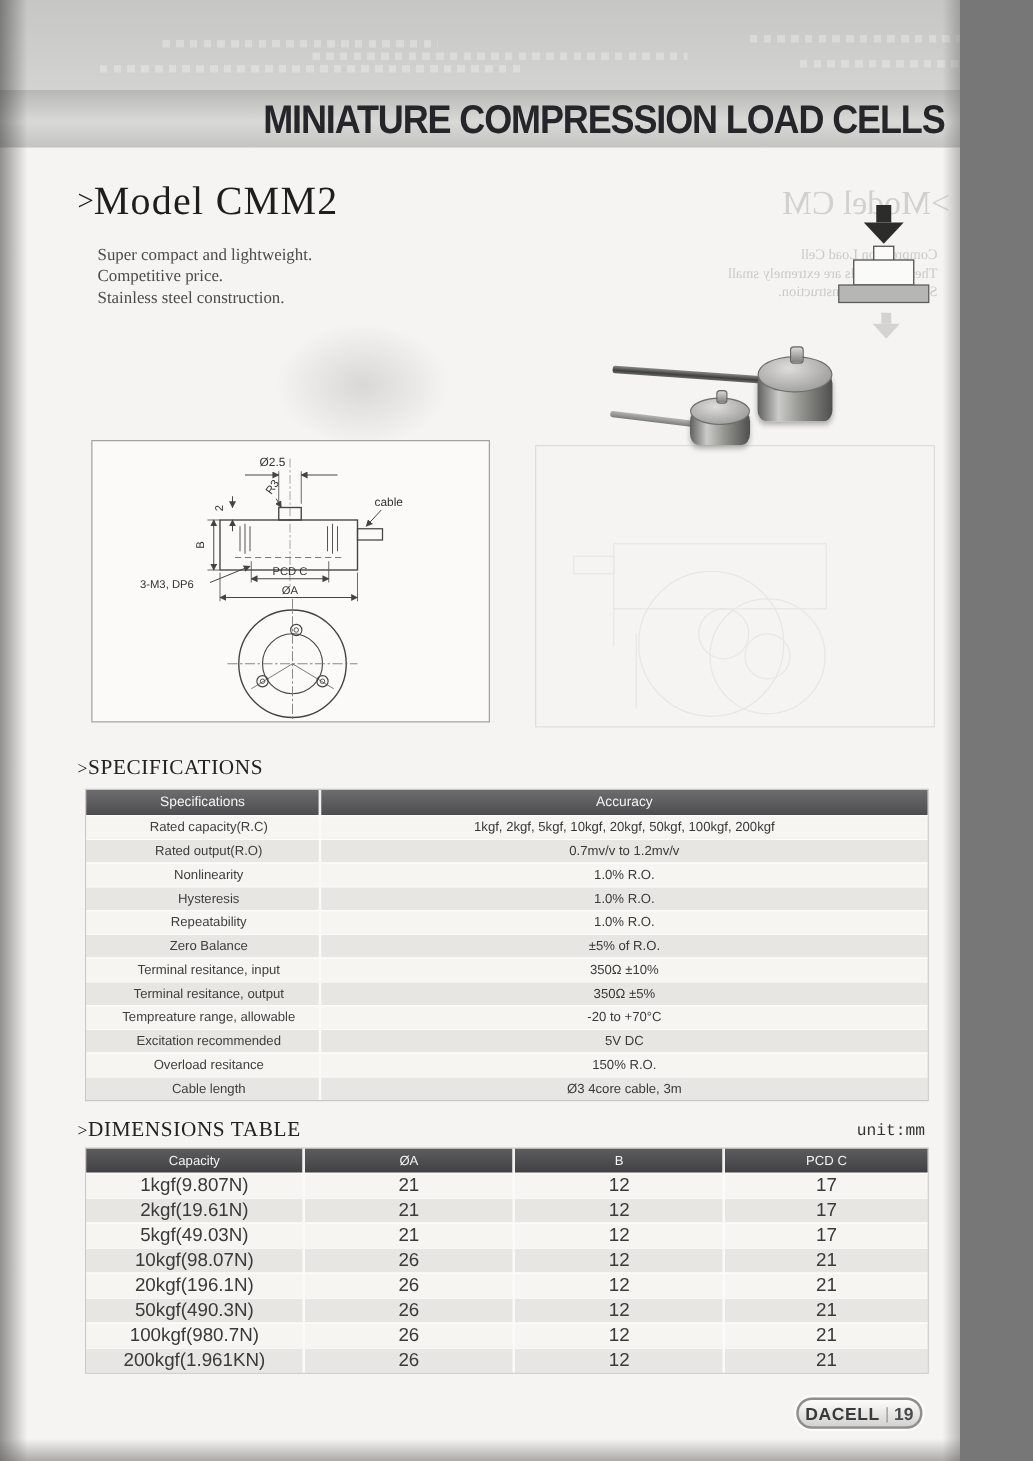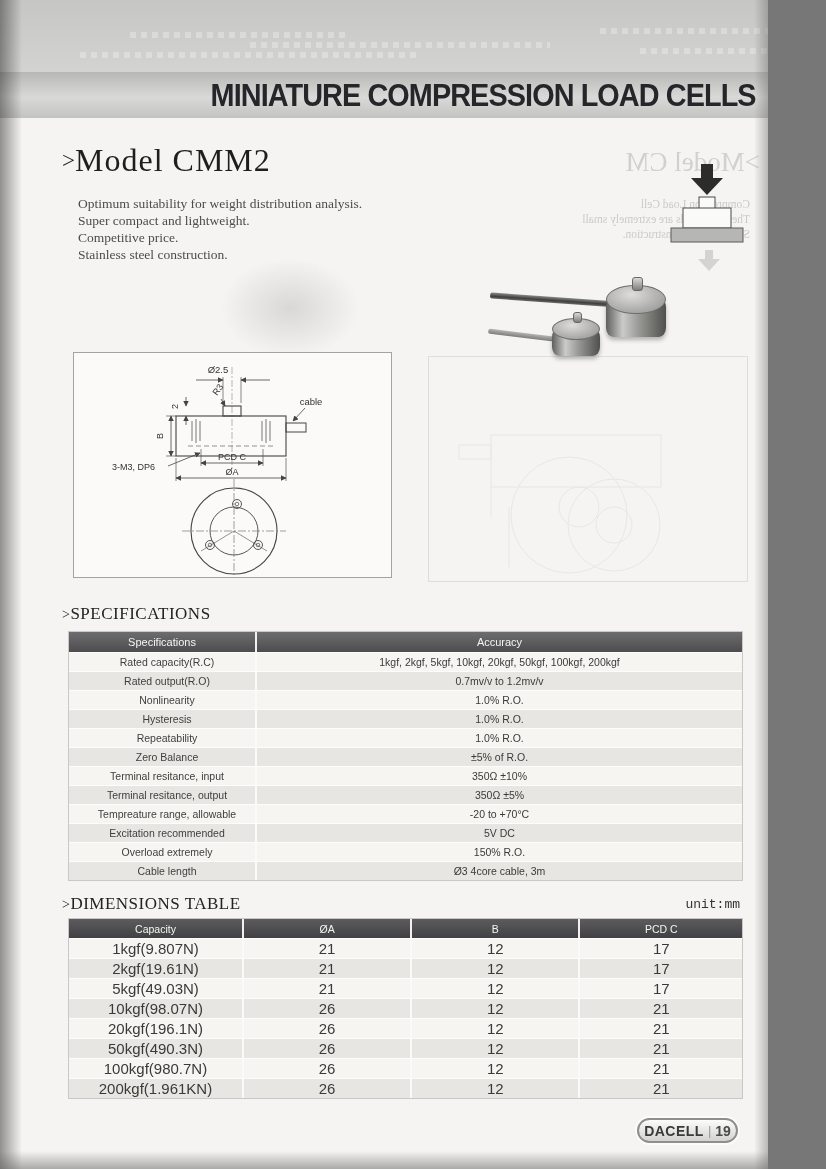--- a/index.html
+++ b/index.html
@@ -118,21 +118,20 @@
   <div class="pixel-strip" style="left:640px;top:48px;width:170px;"></div>
 
   <div class="banner">
     <span class="banner-title">MINIATURE COMPRESSION LOAD CELLS</span>
   </div>
 
   <div class="model-heading">
     <span class="prefix">&gt;</span><span class="name">Model CMM2</span>
   </div>
   <div class="features">
-    <div>Optimum suitability for weight distribution analysis.</div>
     <div>Super compact and lightweight.</div>
     <div>Competitive price.</div>
     <div>Stainless steel construction.</div>
   </div>
 
   <div class="ghost-title">&gt;Model CM</div>
   <div class="ghost-lines">
     <div>Compression Load Cell</div>
     <div>These load cells are extremely small</div>
     <div>Stainless steel construction.</div>
@@ -296,21 +295,21 @@
       </div>
     <div class="spec-row">
         <div class="spec-label">Tempreature range, allowable</div>
         <div class="spec-value">-20 to +70°C</div>
       </div>
     <div class="spec-row">
         <div class="spec-label">Excitation recommended</div>
         <div class="spec-value">5V DC</div>
       </div>
     <div class="spec-row">
-        <div class="spec-label">Overload extremely</div>
+        <div class="spec-label">Overload resitance</div>
         <div class="spec-value">150% R.O.</div>
       </div>
     <div class="spec-row">
         <div class="spec-label">Cable length</div>
         <div class="spec-value">Ø3 4core cable, 3m</div>
       </div>
   </div>
 
   <div class="sec-heading" style="left:62px;top:894px;">
     <span class="prefix">&gt;</span><span>DIMENSIONS TABLE</span>

